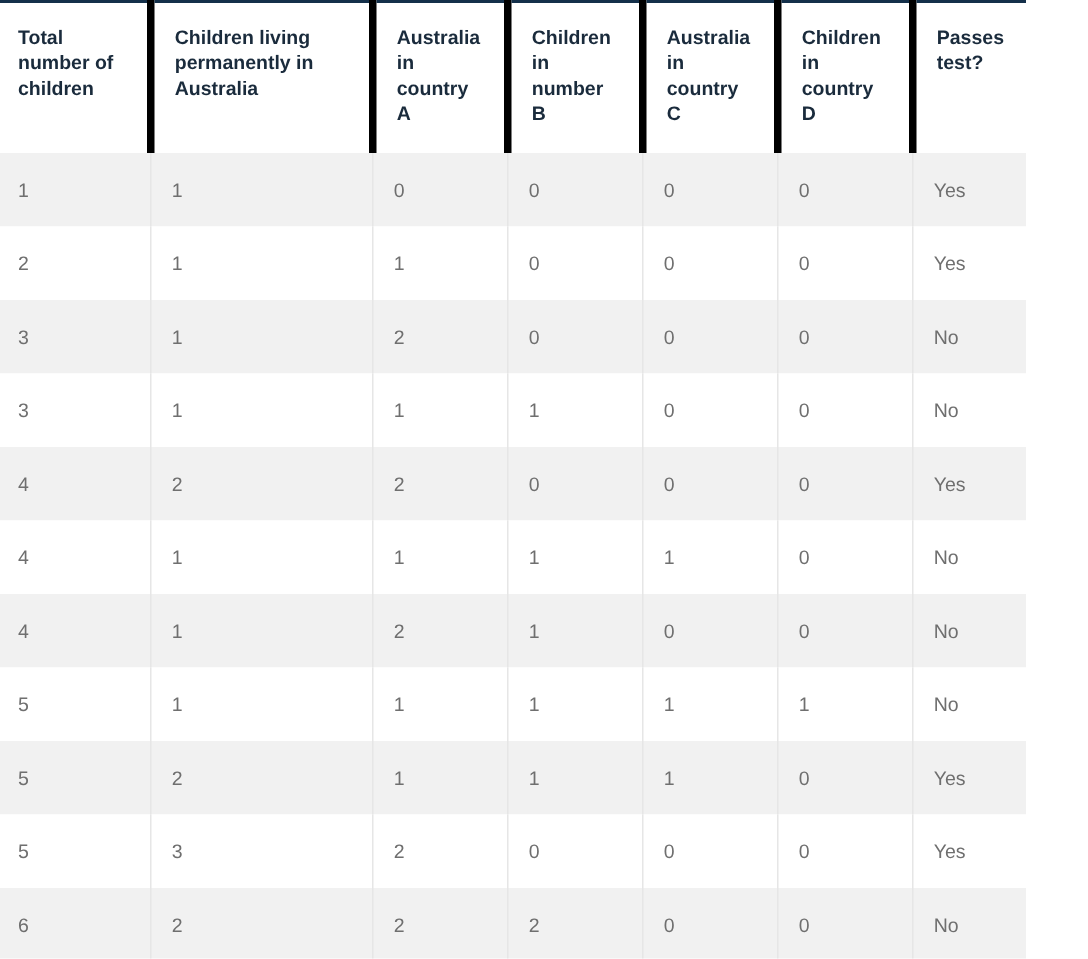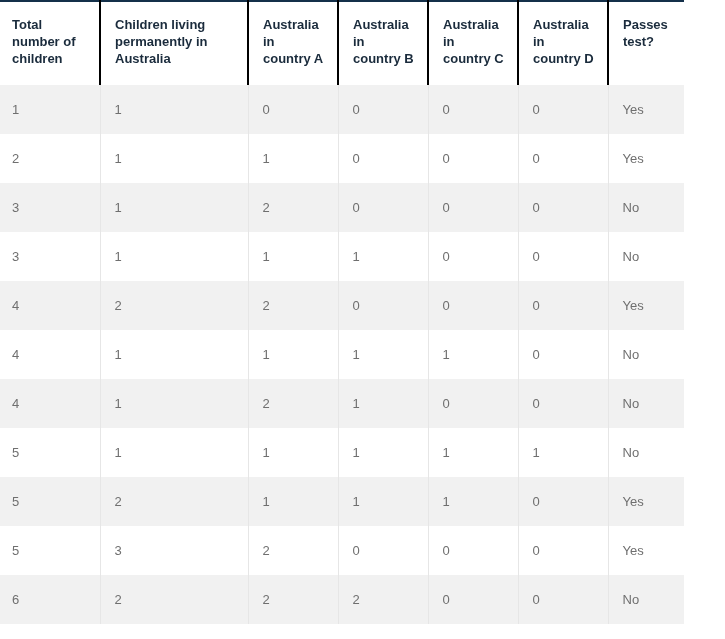--- a/index.html
+++ b/index.html
@@ -36,21 +36,21 @@
   }
 
   table.data-table th {
     vertical-align: top;
     text-align: left;
     font-weight: bold;
     color: #1a2b3c;
     font-size: 13px;
     line-height: 17px;
     padding: 14px 12px 18px 14px;
-    border-left: 2px solid #000000;
+    border-left: 5px solid #000000;
     box-sizing: border-box;
     background: #ffffff;
   }
 
   table.data-table th:first-child {
     border-left: none;
     padding-left: 12px;
   }
 
   table.data-table td {
@@ -100,23 +100,23 @@
         <col class="c3">
         <col class="c4">
         <col class="c5">
         <col class="c6">
     </colgroup>
     <thead>
       <tr>
         <th>Total number of children</th>
         <th>Children living permanently in Australia</th>
         <th>Australia in country A</th>
-        <th>Australia in country B</th>
+        <th>Children in number B</th>
         <th>Australia in country C</th>
-        <th>Australia in country D</th>
+        <th>Children in country D</th>
         <th>Passes test?</th>
       </tr>
     </thead>
     <tbody>
       <tr class="striped">
         <td>1</td>
         <td>1</td>
         <td>0</td>
         <td>0</td>
         <td>0</td>

